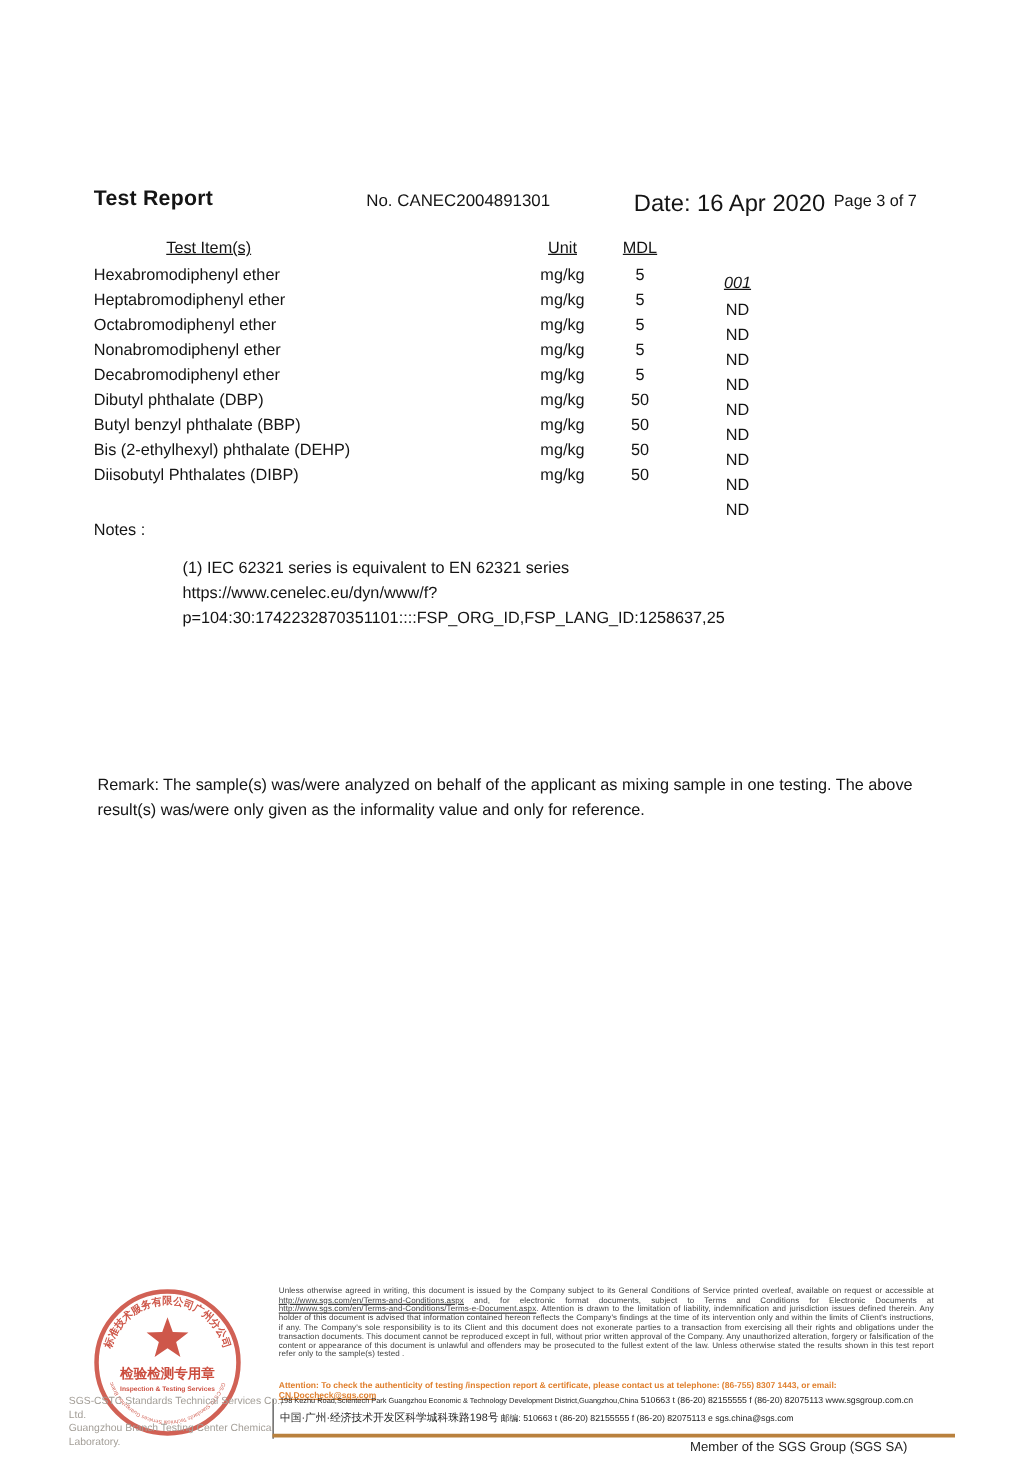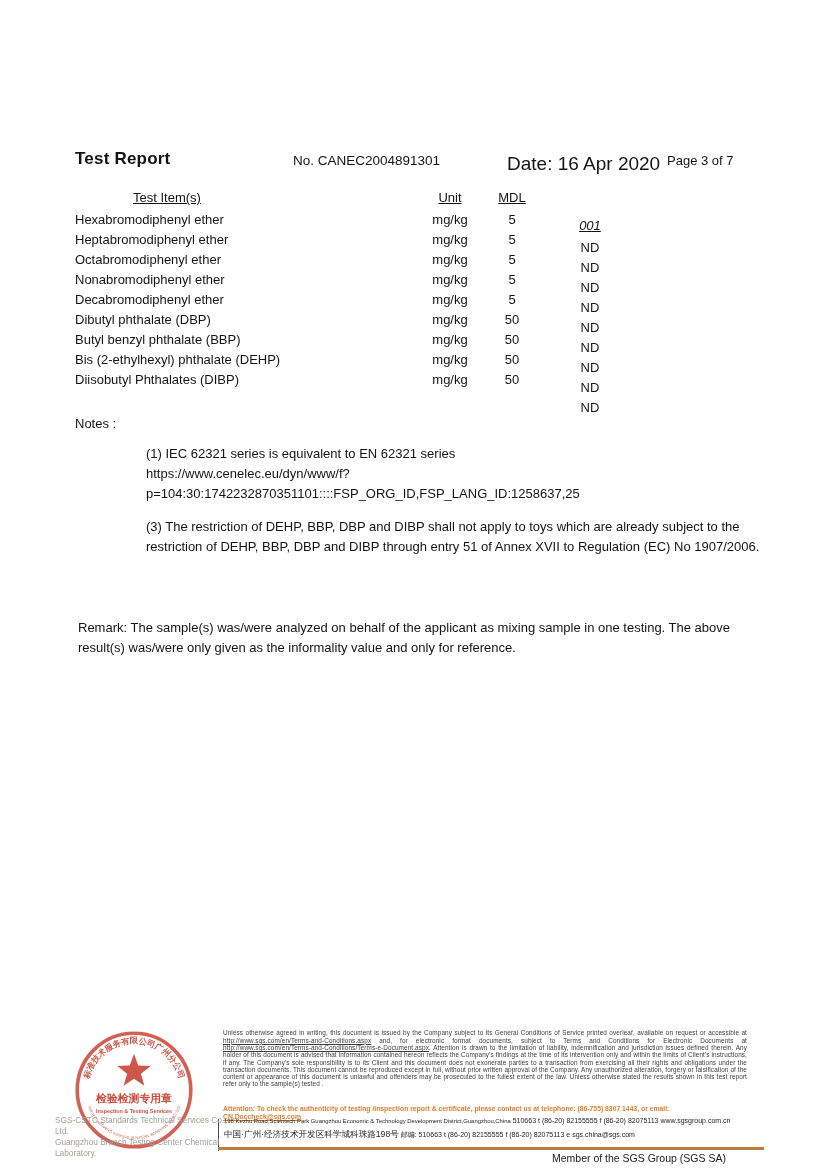--- a/index.html
+++ b/index.html
@@ -130,21 +130,20 @@
       <span class="c-unit">mg/kg</span>
       <span class="c-mdl">50</span>
       <span class="c-res">ND</span>
     </div>
   </div>
 
   <div class="notes-label">Notes :</div>
   <div class="notes-body">
     <p class="note-url">(1) IEC 62321 series is equivalent to EN 62321 series
 https://www.cenelec.eu/dyn/www/f?p=104:30:1742232870351101::::FSP_ORG_ID,FSP_LANG_ID:1258637,25</p>
-    <p>(3) The restriction of DEHP, BBP, DBP and DIBP shall not apply to toys which are already subject to the restriction of DEHP, BBP, DBP and DIBP through entry 51 of Annex XVII to Regulation (EC) No 1907/2006.</p>
   </div>
 
   <div class="remark">Remark: The sample(s) was/were analyzed on behalf of the applicant as mixing sample in one testing. The above result(s) was/were only given as the informality value and only for reference.</div>
 
   <svg class="stamp" viewBox="0 0 124 124">
     <circle cx="62" cy="62" r="55" fill="none" stroke="#c63a2a" stroke-width="3.5" opacity="0.8"></circle>
     <polygon points="62,27 66.1,38.3 78.2,38.7 68.7,46.2 72,57.8 62,51 52,57.8 55.3,46.2 45.8,38.7 57.9,38.3" fill="#c63a2a" opacity="0.85"></polygon>
     <defs>
       <path id="arcT" d="M 18.5,50.4 A 45,45 0 0 1 105.5,50.4" fill="none"></path>
       <path id="arcB" d="M 104.3,77.4 A 45,45 0 0 1 19.7,77.4" fill="none"></path>

